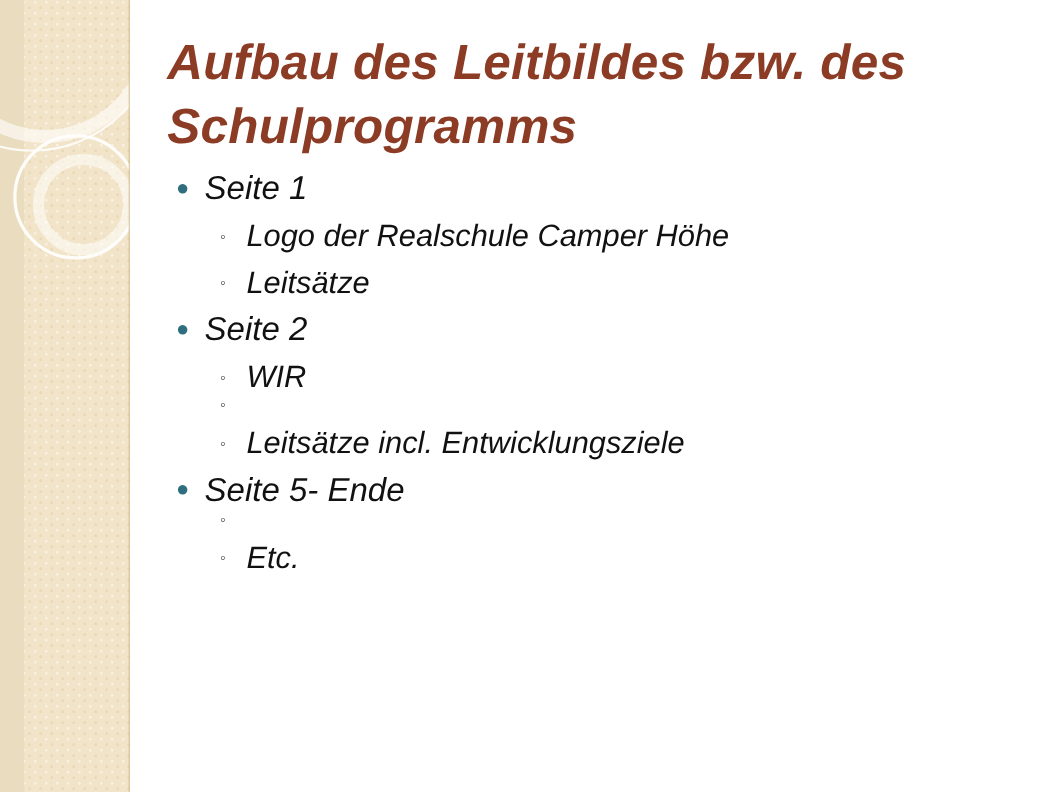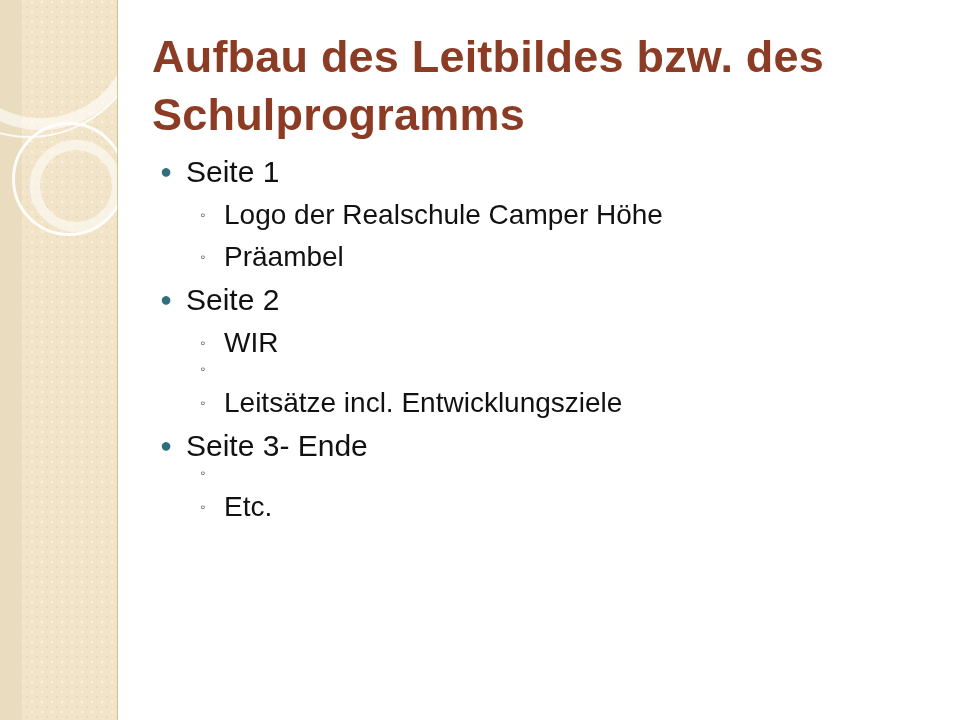--- a/index.html
+++ b/index.html
@@ -13,20 +13,21 @@
     font-family: "Liberation Sans", sans-serif;
     overflow: hidden;
   }
   .slide {
     position: relative;
     width: 936px;
     height: 720px;
     background: #ffffff;
     box-sizing: border-box;
     overflow: hidden;
+    font-style: italic;
   }
 
   
   .left-band {
     position: absolute;
     left: 0;
     top: 0;
     width: 118px;
     height: 720px;
     background: #f2e4c8;
@@ -175,21 +176,21 @@
       <div class="lvl1">
         <span class="bullet">●</span>
         <span class="text">Seite 1</span>
       </div>
       <div class="lvl2">
         <span class="bullet">◦</span>
         <span class="text">Logo der Realschule Camper Höhe</span>
       </div>
       <div class="lvl2">
         <span class="bullet">◦</span>
-        <span class="text">Präambel</span>
+        <span class="text">Leitsätze</span>
       </div>
     </div>
 
     <div class="group">
       <div class="lvl1">
         <span class="bullet">●</span>
         <span class="text">Seite 2</span>
       </div>
       <div class="lvl2">
         <span class="bullet">◦</span>
@@ -200,21 +201,21 @@
       </div>
       <div class="lvl2">
         <span class="bullet">◦</span>
         <span class="text">Leitsätze incl. Entwicklungsziele</span>
       </div>
     </div>
 
     <div class="group">
       <div class="lvl1">
         <span class="bullet">●</span>
-        <span class="text">Seite 3- Ende</span>
+        <span class="text">Seite 5- Ende</span>
       </div>
       <div class="lvl2">
         <span class="bullet">◦</span>
       </div>
       <div class="lvl2">
         <span class="bullet">◦</span>
         <span class="text">Etc.</span>
       </div>
     </div>
 

